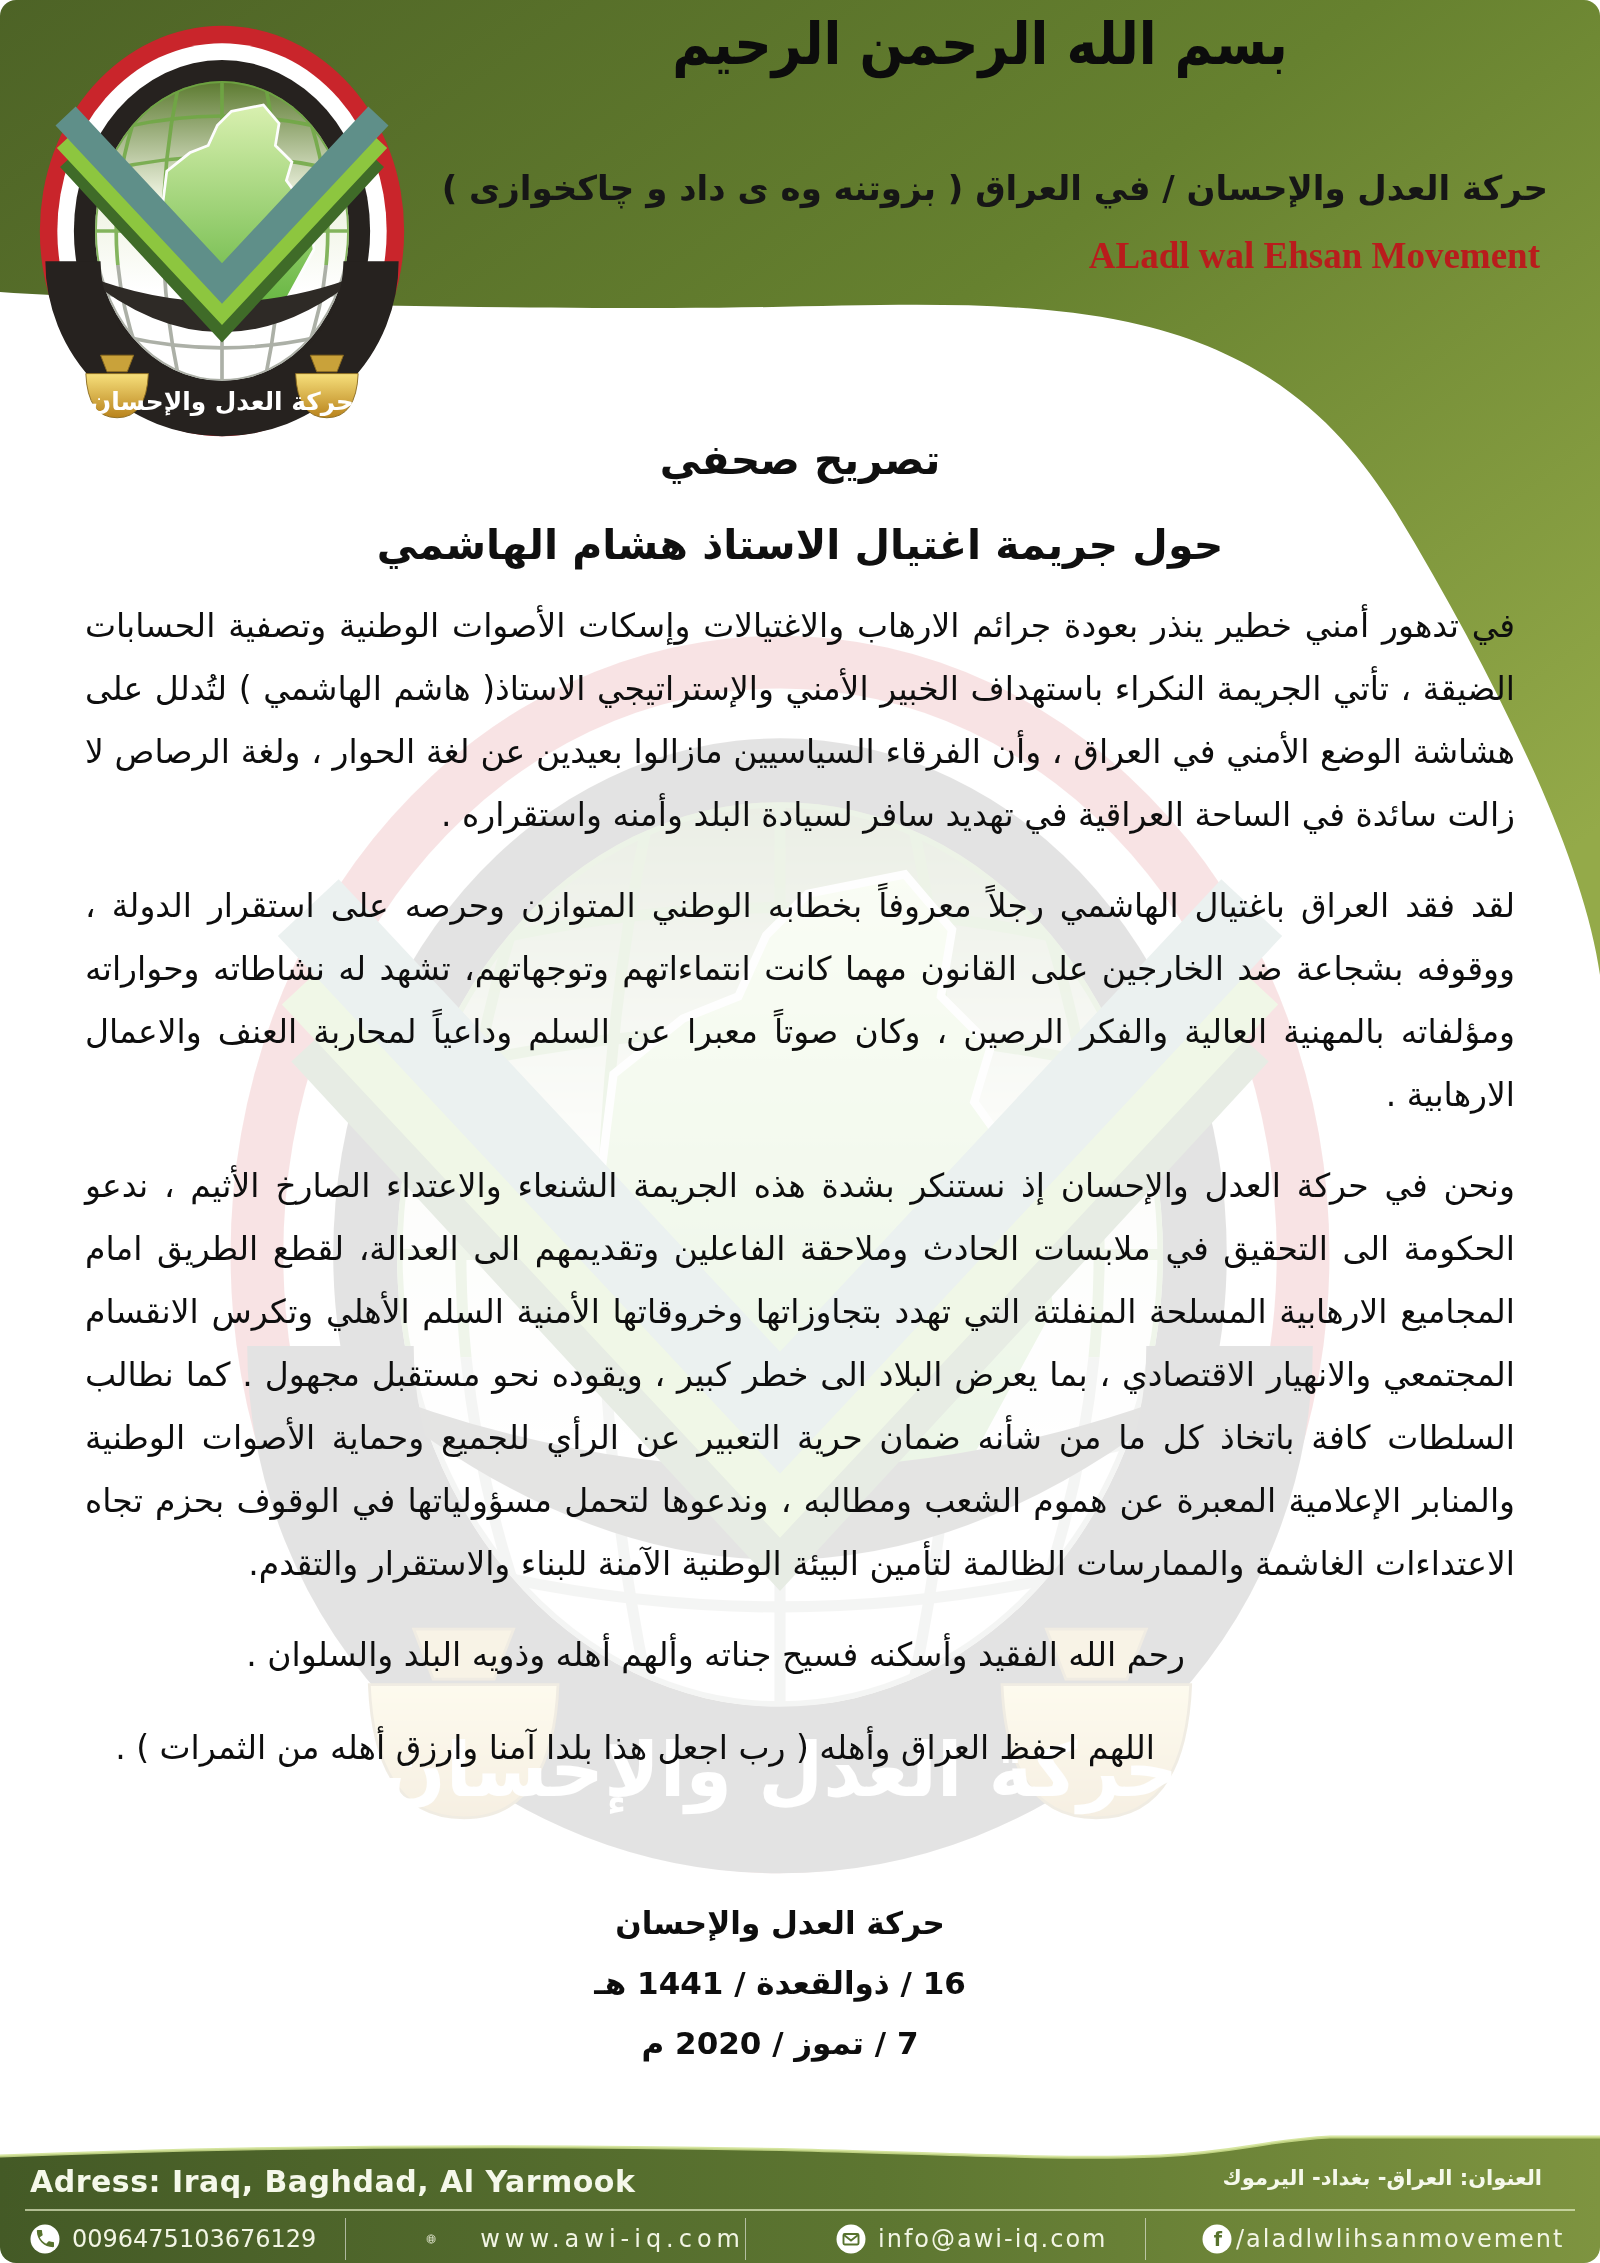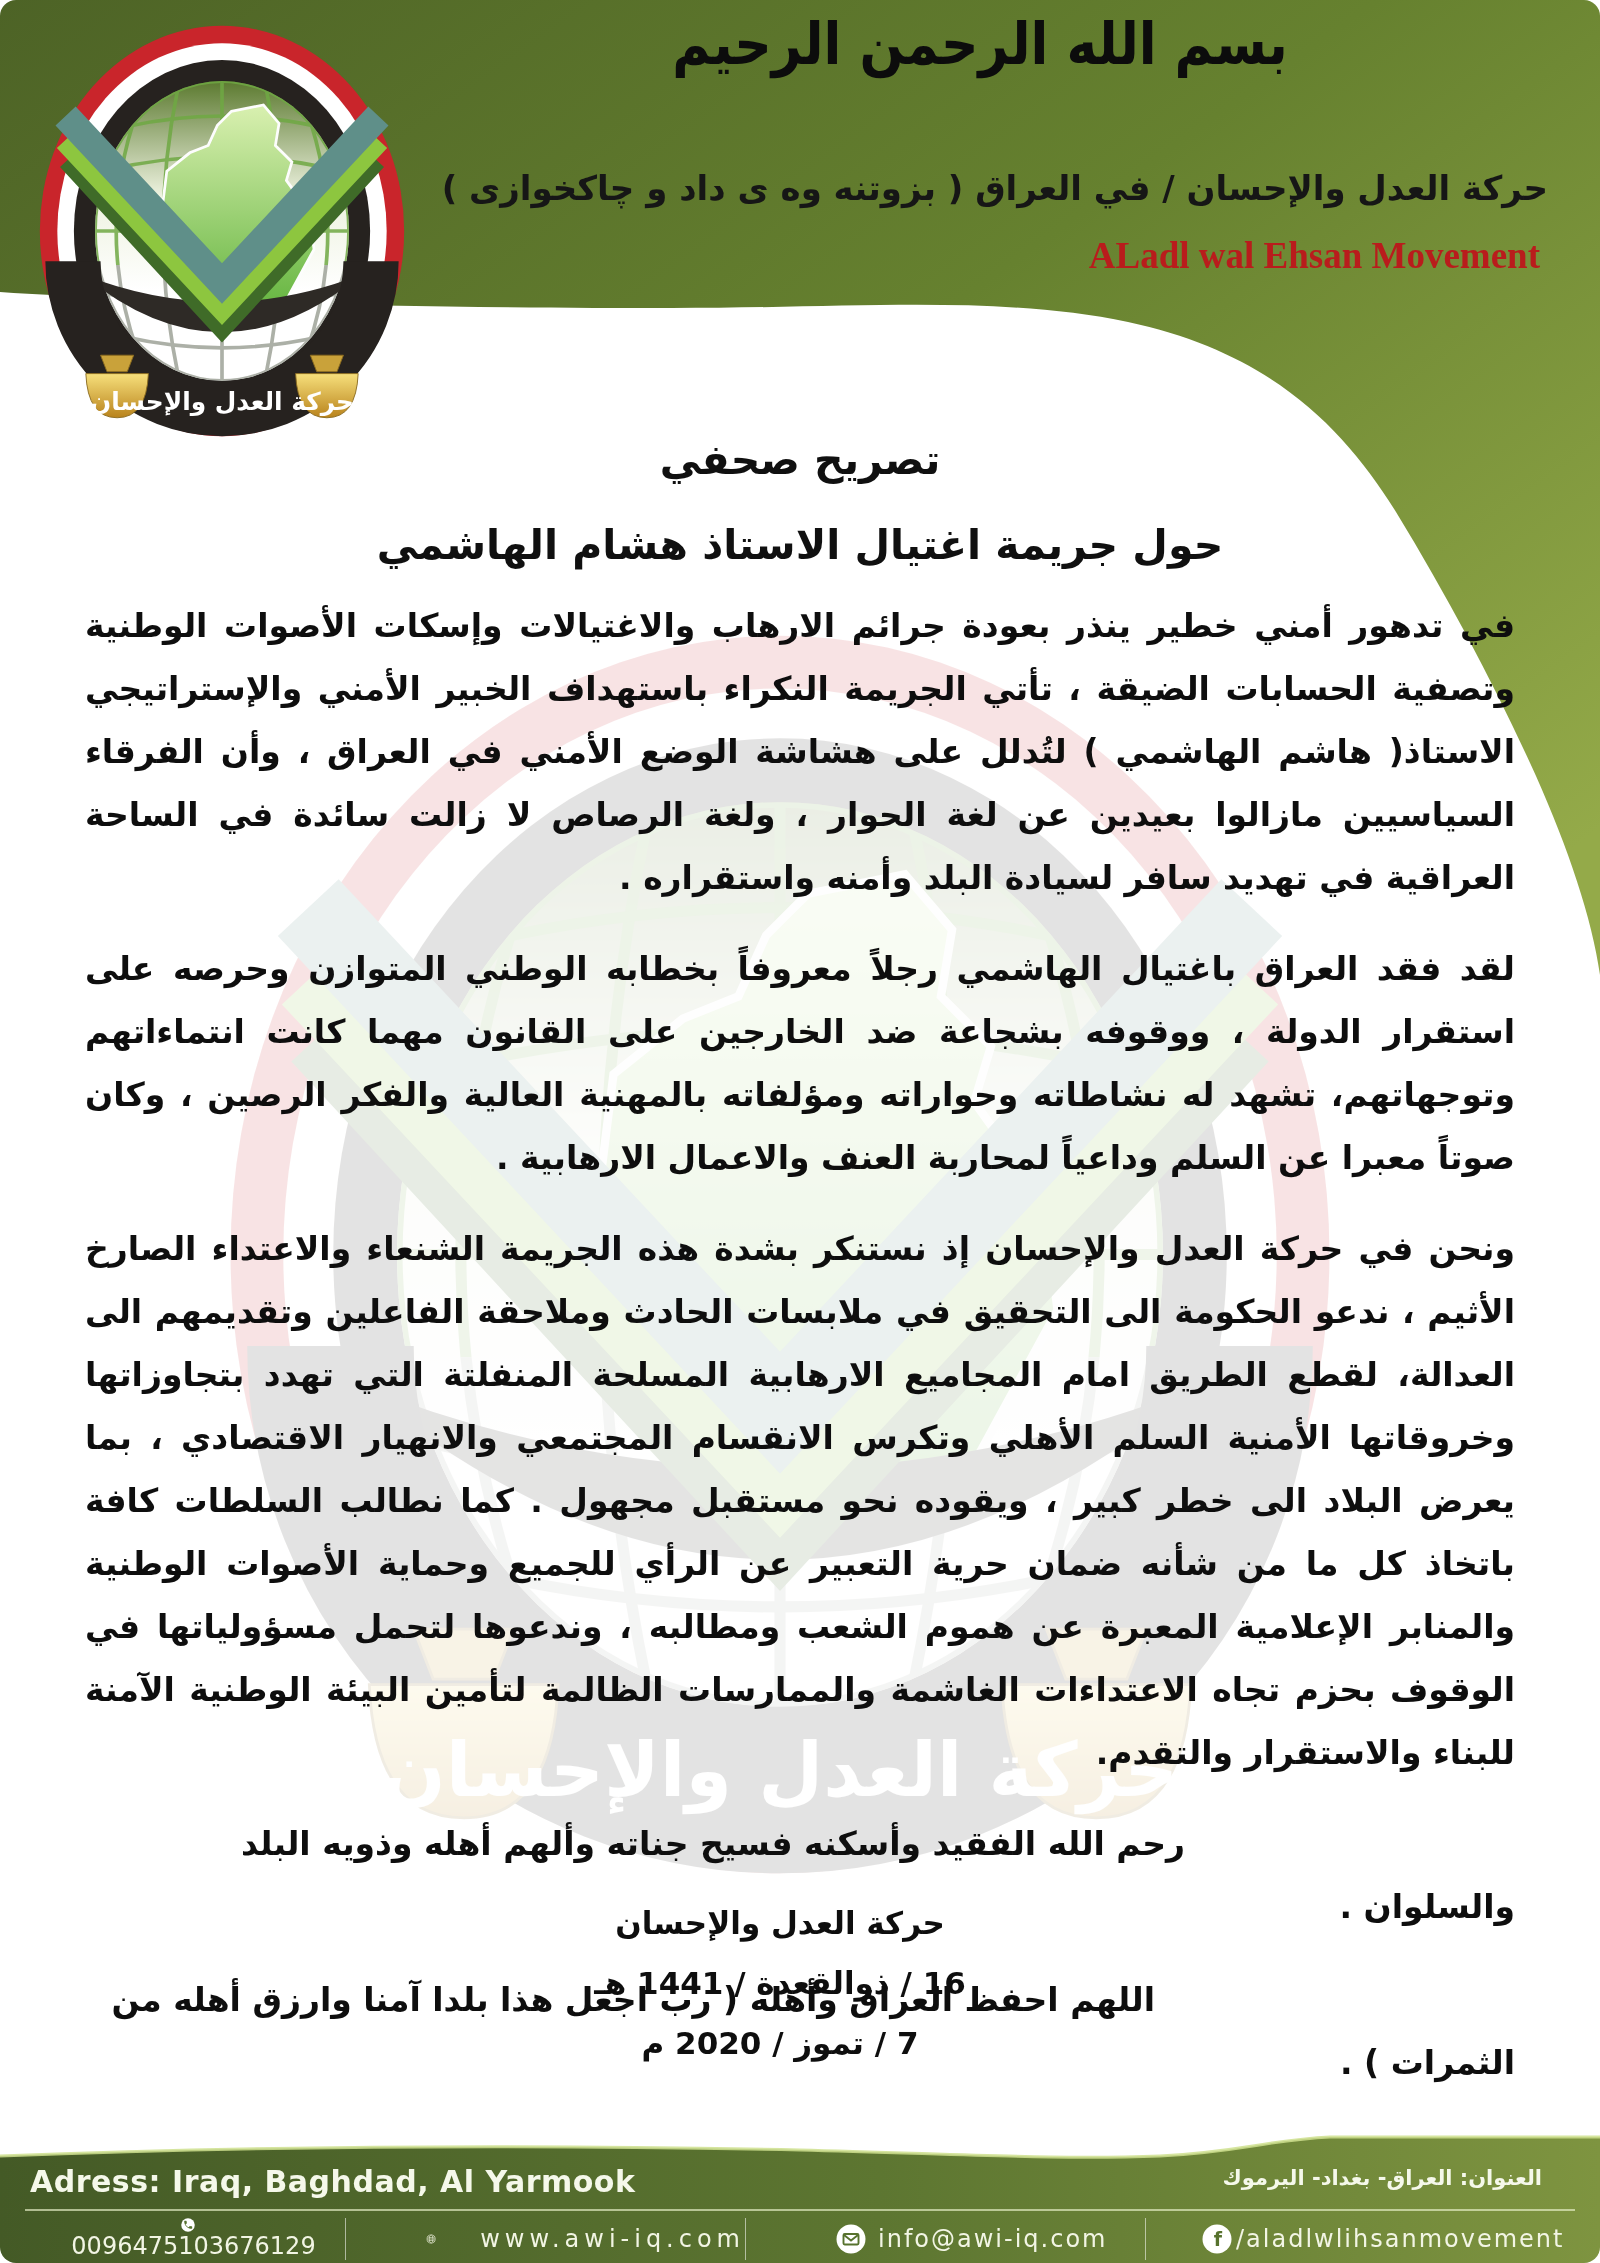--- a/index.html
+++ b/index.html
@@ -17,39 +17,39 @@
           font-family:"Liberation Serif",serif;z-index:3;}
   .logo{left:38px;top:24px;width:368px;height:414px;z-index:4;}
   .watermark{left:225px;top:630px;width:1110px;height:1249px;opacity:0.12;z-index:1;}
 
   
   .doc-title{left:0;top:436px;width:100%;text-align:center;font-size:41px;font-weight:bold;
              color:#101010;direction:rtl;z-index:3;}
   .doc-subtitle{left:0;top:521px;width:100%;text-align:center;font-size:41px;font-weight:bold;
                 color:#101010;direction:rtl;z-index:3;}
   .body-text{left:85px;top:594px;width:1430px;direction:rtl;z-index:3;color:#0e0e0e;}
-  .body-text p{margin:0 0 28px 0;font-size:33px;font-weight:bold;line-height:63px;
+  .body-text p{margin:0 0 28px 0;font-size:33px;font-weight:normal;line-height:63px;
                text-align:justify;}
   .body-text p.dua1{text-indent:330px;text-align:right;margin-top:4px;margin-bottom:30px;}
   .body-text p.dua2{text-indent:360px;text-align:right;margin-bottom:0;}
   .signature{left:0;top:1893px;width:1560px;text-align:center;direction:rtl;z-index:3;
              color:#0e0e0e;font-size:31px;font-weight:bold;line-height:60px;}
 
   
   .footer-shape{left:0;top:2130px;width:1600px;height:133px;z-index:2;}
   .footer-row1{left:0;top:2164px;width:1600px;height:40px;z-index:3;}
   .footer-address-en{position:absolute;left:30px;top:0;color:#f5f8ea;font-size:30px;font-weight:bold;
                      letter-spacing:.5px;}
   .footer-address-ar{position:absolute;right:58px;top:2px;color:#f5f8ea;font-size:21px;font-weight:bold;
                      direction:rtl;}
   .footer-line{left:25px;top:2209px;width:1550px;height:0;border-top:2px solid rgba(235,242,205,.65);z-index:3;}
   .footer-row2{left:0;top:2218px;width:1600px;height:42px;display:flex;z-index:3;align-items:center;}
   .contact{display:flex;align-items:center;height:42px;color:#f2f5e4;font-size:24px;}
   .contact .val{margin-left:12px;white-space:nowrap;}
-  .c1{width:345px;padding-left:30px;box-sizing:border-box;flex-direction:column;}
+  .c1{width:345px;padding-left:30px;box-sizing:border-box;}
   .c2{width:400px;padding-left:80px;box-sizing:border-box;border-left:1px solid rgba(255,255,255,.55);gap:32px;}
   .c2 .val{letter-spacing:5px;}
   .c3{width:400px;padding-left:90px;box-sizing:border-box;border-left:1px solid rgba(255,255,255,.55);}
   .c3 .val{letter-spacing:2px;}
   .c4{width:455px;padding-left:56px;box-sizing:border-box;border-left:1px solid rgba(255,255,255,.55);}
   .c4 .val{letter-spacing:2px;margin-left:4px;}
 </style>
 </head>
 <body>
 

